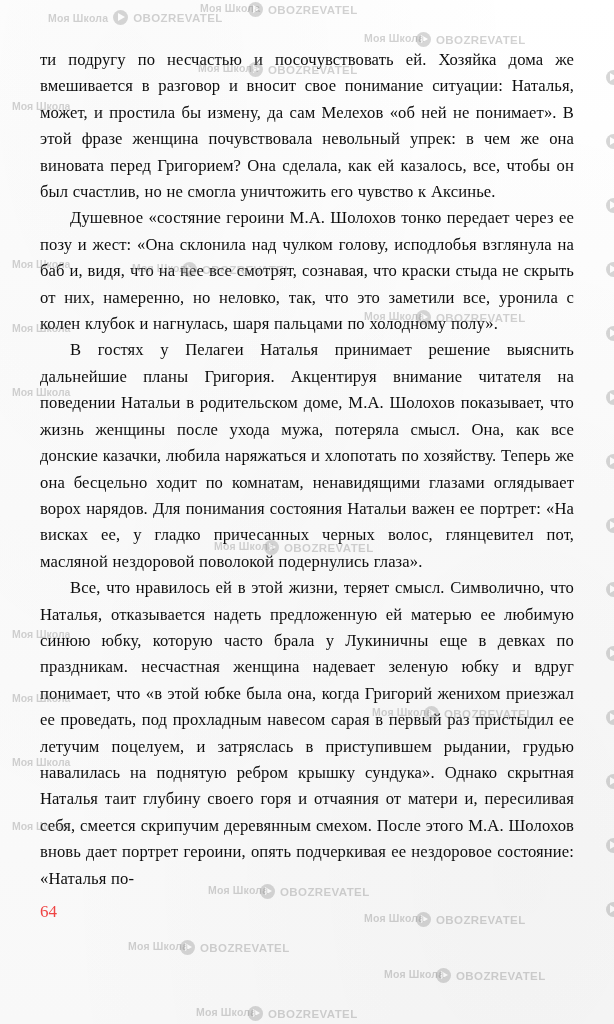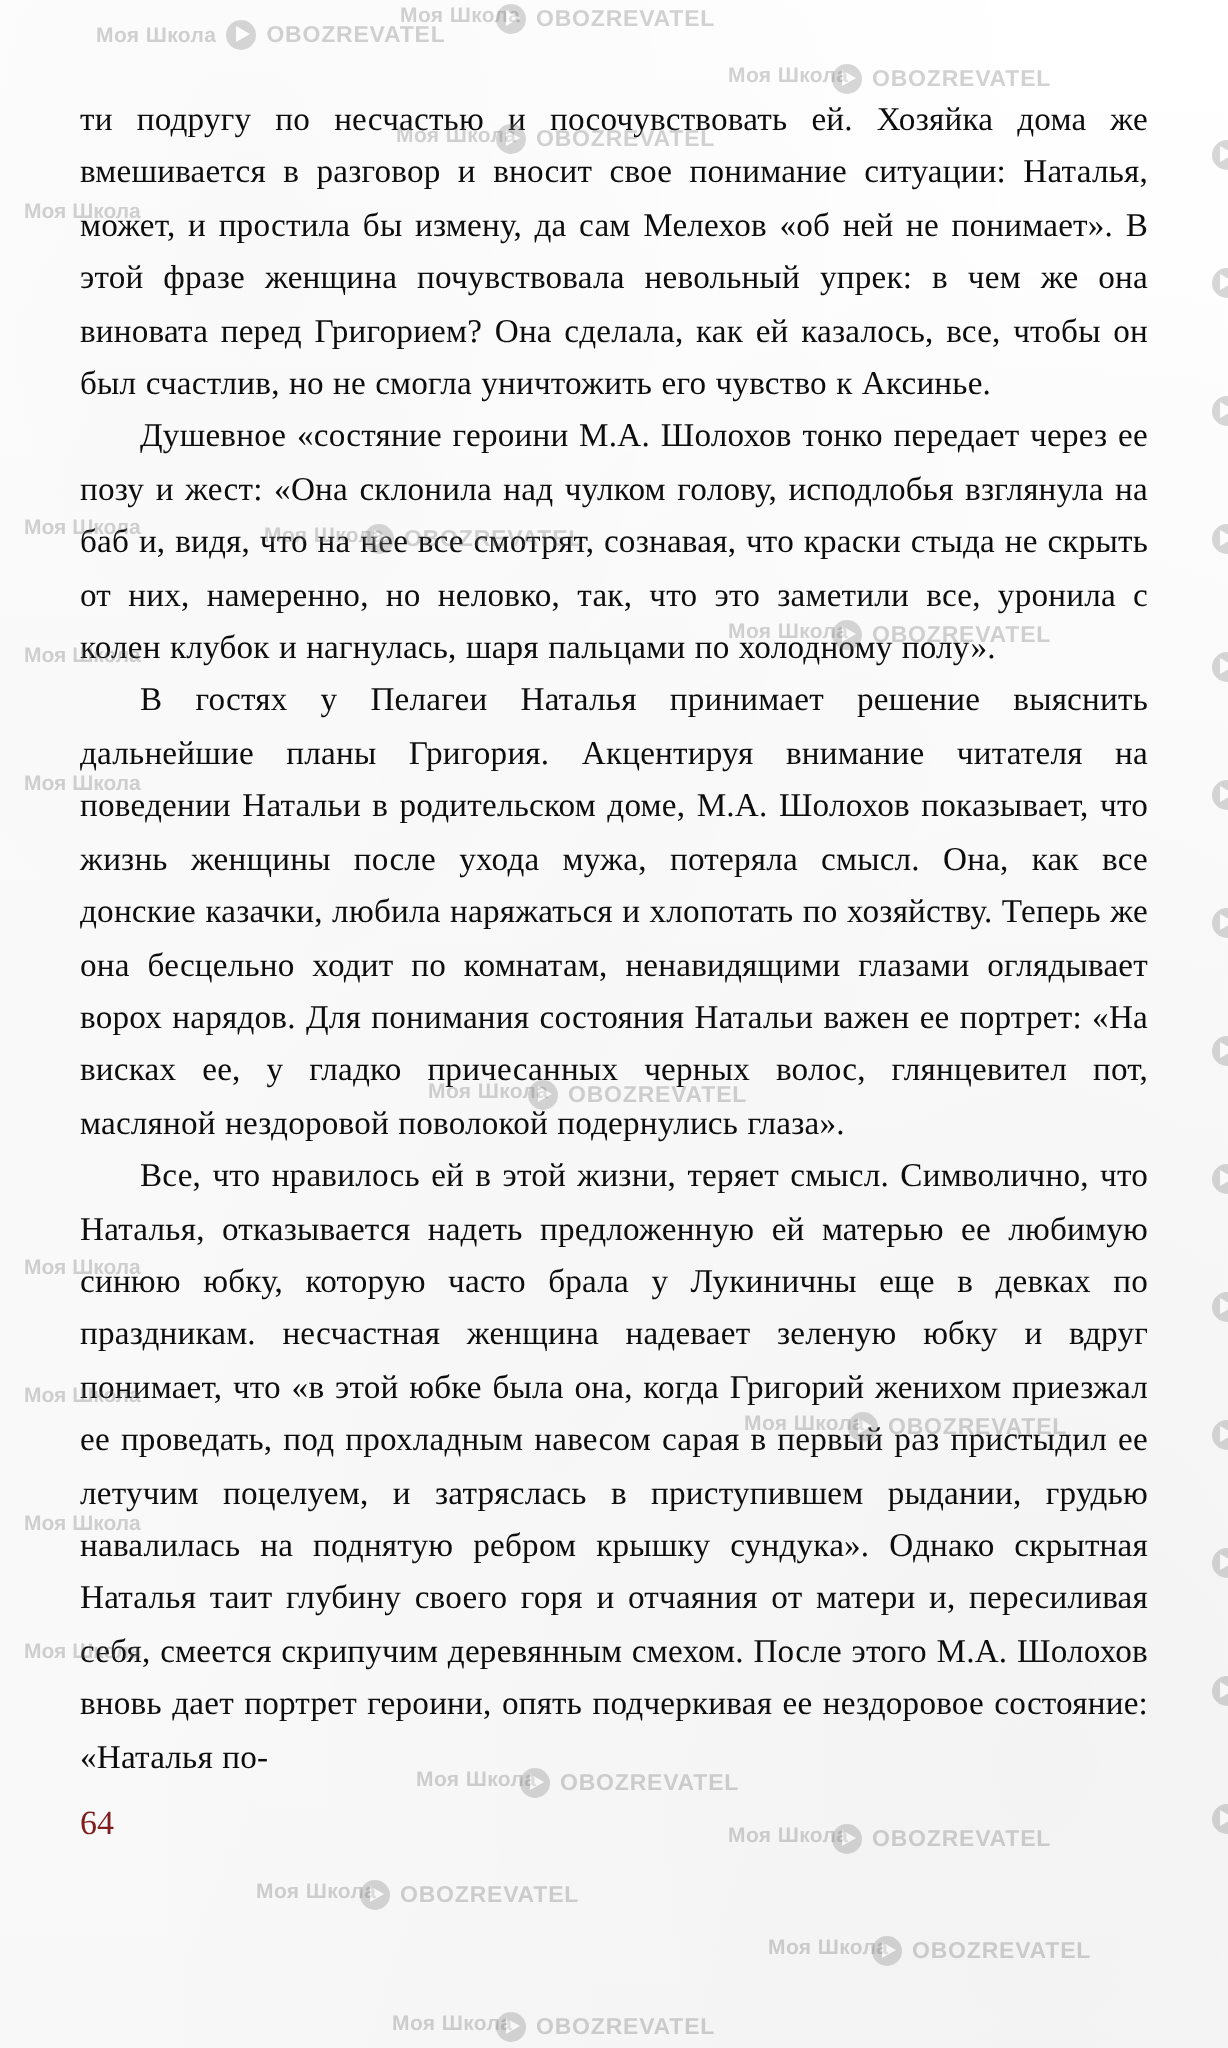--- a/index.html
+++ b/index.html
@@ -54,21 +54,21 @@
     -webkit-font-smoothing: none;
   }
   .para.first { text-indent: 0; }
 
   
   #page-number {
     position: absolute;
     left: 40px;
     top: 902px;
     font-size: 17px;
-    color: #7f1d1d;
+    color: #ef4444;
     font-family: "Liberation Serif", serif;
   }
 
   
   #watermarks {
     position: absolute;
     inset: 0;
     pointer-events: none;
     overflow: hidden;
     margin-left: 12px;

